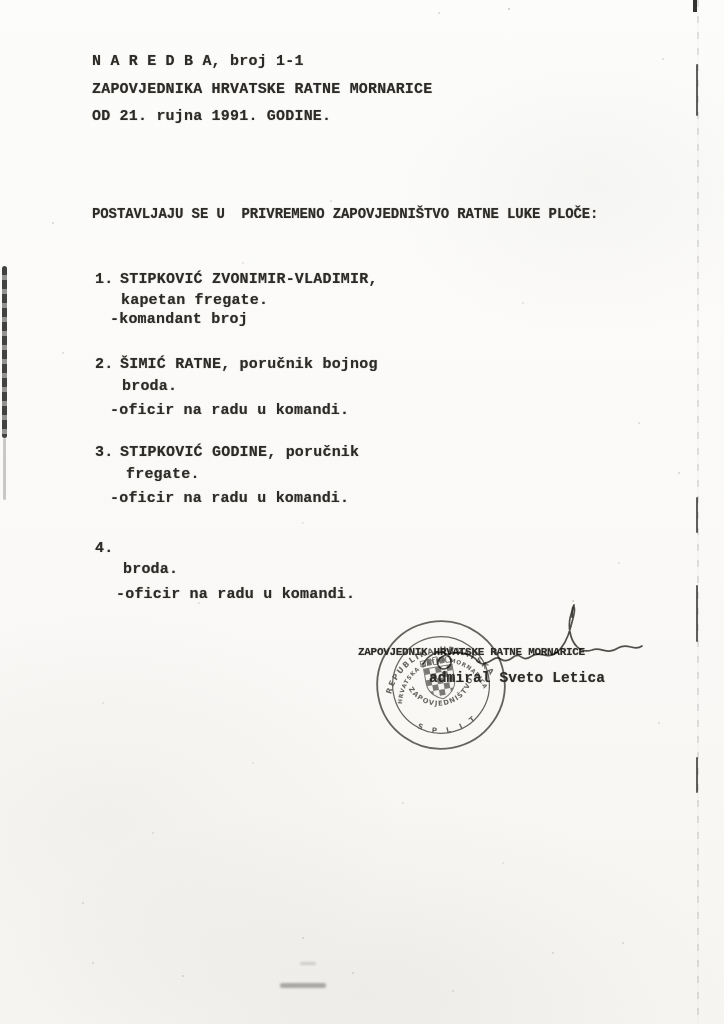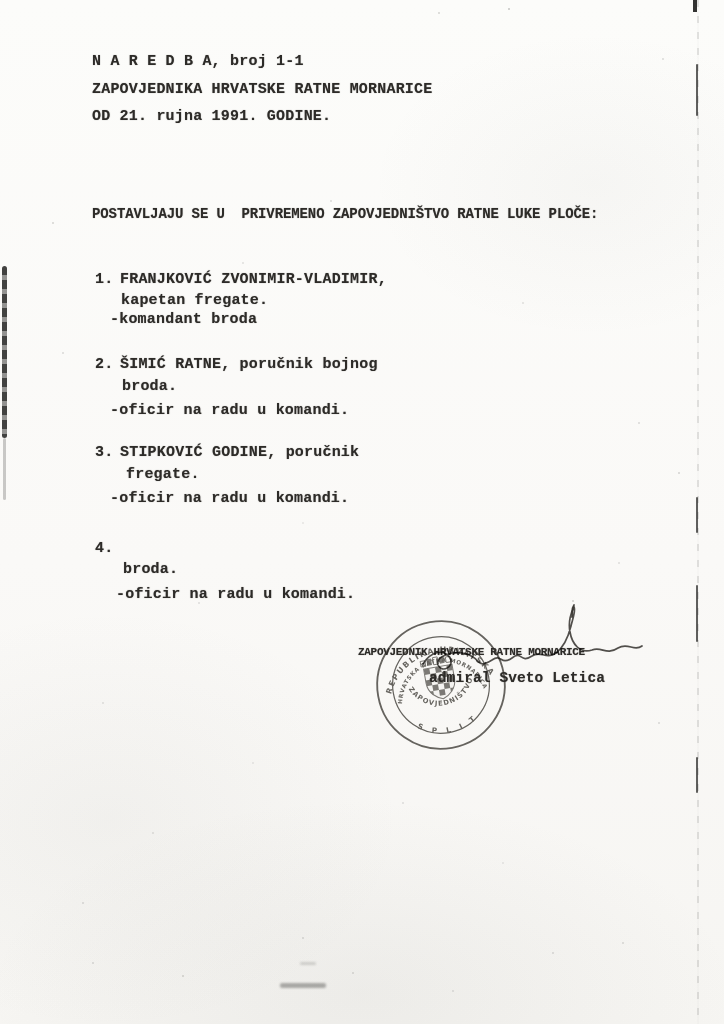--- a/index.html
+++ b/index.html
@@ -76,23 +76,23 @@
 
   <div class="speckles"></div>
 
   <div class="tl" style="left:92px;top:54px">N A R E D B A, broj 1-1</div>
   <div class="tl" style="left:92px;top:82px">ZAPOVJEDNIKA HRVATSKE RATNE MORNARICE</div>
   <div class="tl" style="left:92px;top:109px">OD 21. rujna 1991. GODINE.</div>
 
   <div class="tl t-sub" style="left:92px;top:207px">POSTAVLJAJU SE U  PRIVREMENO ZAPOVJEDNIŠTVO RATNE LUKE PLOČE:</div>
 
   <div class="tl" style="left:95px;top:272px">1.</div>
-  <div class="tl" style="left:120px;top:272px">FRANJKOVIĆ ZVONIMIR-VLADIMIR,</div>
+  <div class="tl" style="left:120px;top:272px">STIPKOVIĆ ZVONIMIR-VLADIMIR,</div>
   <div class="tl" style="left:121px;top:293px">kapetan fregate.</div>
-  <div class="tl" style="left:110px;top:312px">-komandant broda</div>
+  <div class="tl" style="left:110px;top:312px">-komandant broj</div>
 
   <div class="tl" style="left:95px;top:357px">2.</div>
   <div class="tl" style="left:120px;top:357px">ŠIMIĆ RATNE, poručnik bojnog</div>
   <div class="tl" style="left:122px;top:379px">broda.</div>
   <div class="tl" style="left:110px;top:403px">-oficir na radu u komandi.</div>
 
   <div class="tl" style="left:95px;top:445px">3.</div>
   <div class="tl" style="left:120px;top:445px">STIPKOVIĆ GODINE, poručnik</div>
   <div class="tl" style="left:126px;top:467px">fregate.</div>
   <div class="tl" style="left:110px;top:491px">-oficir na radu u komandi.</div>

